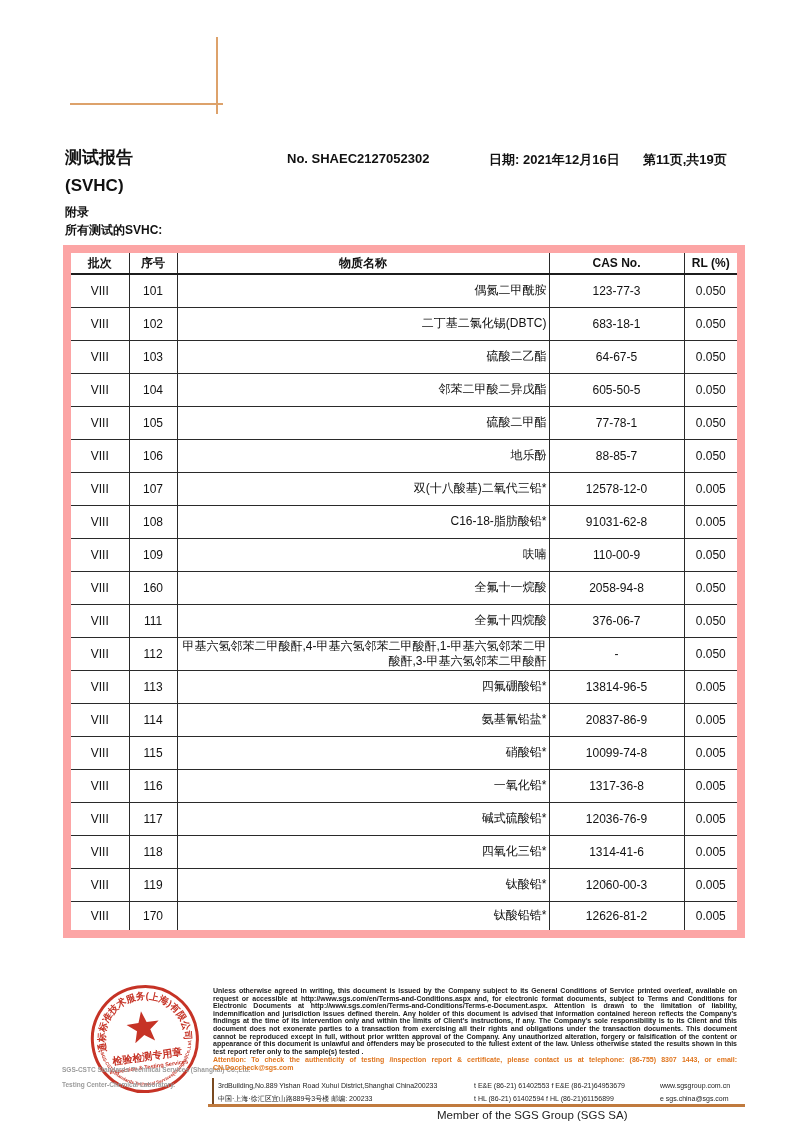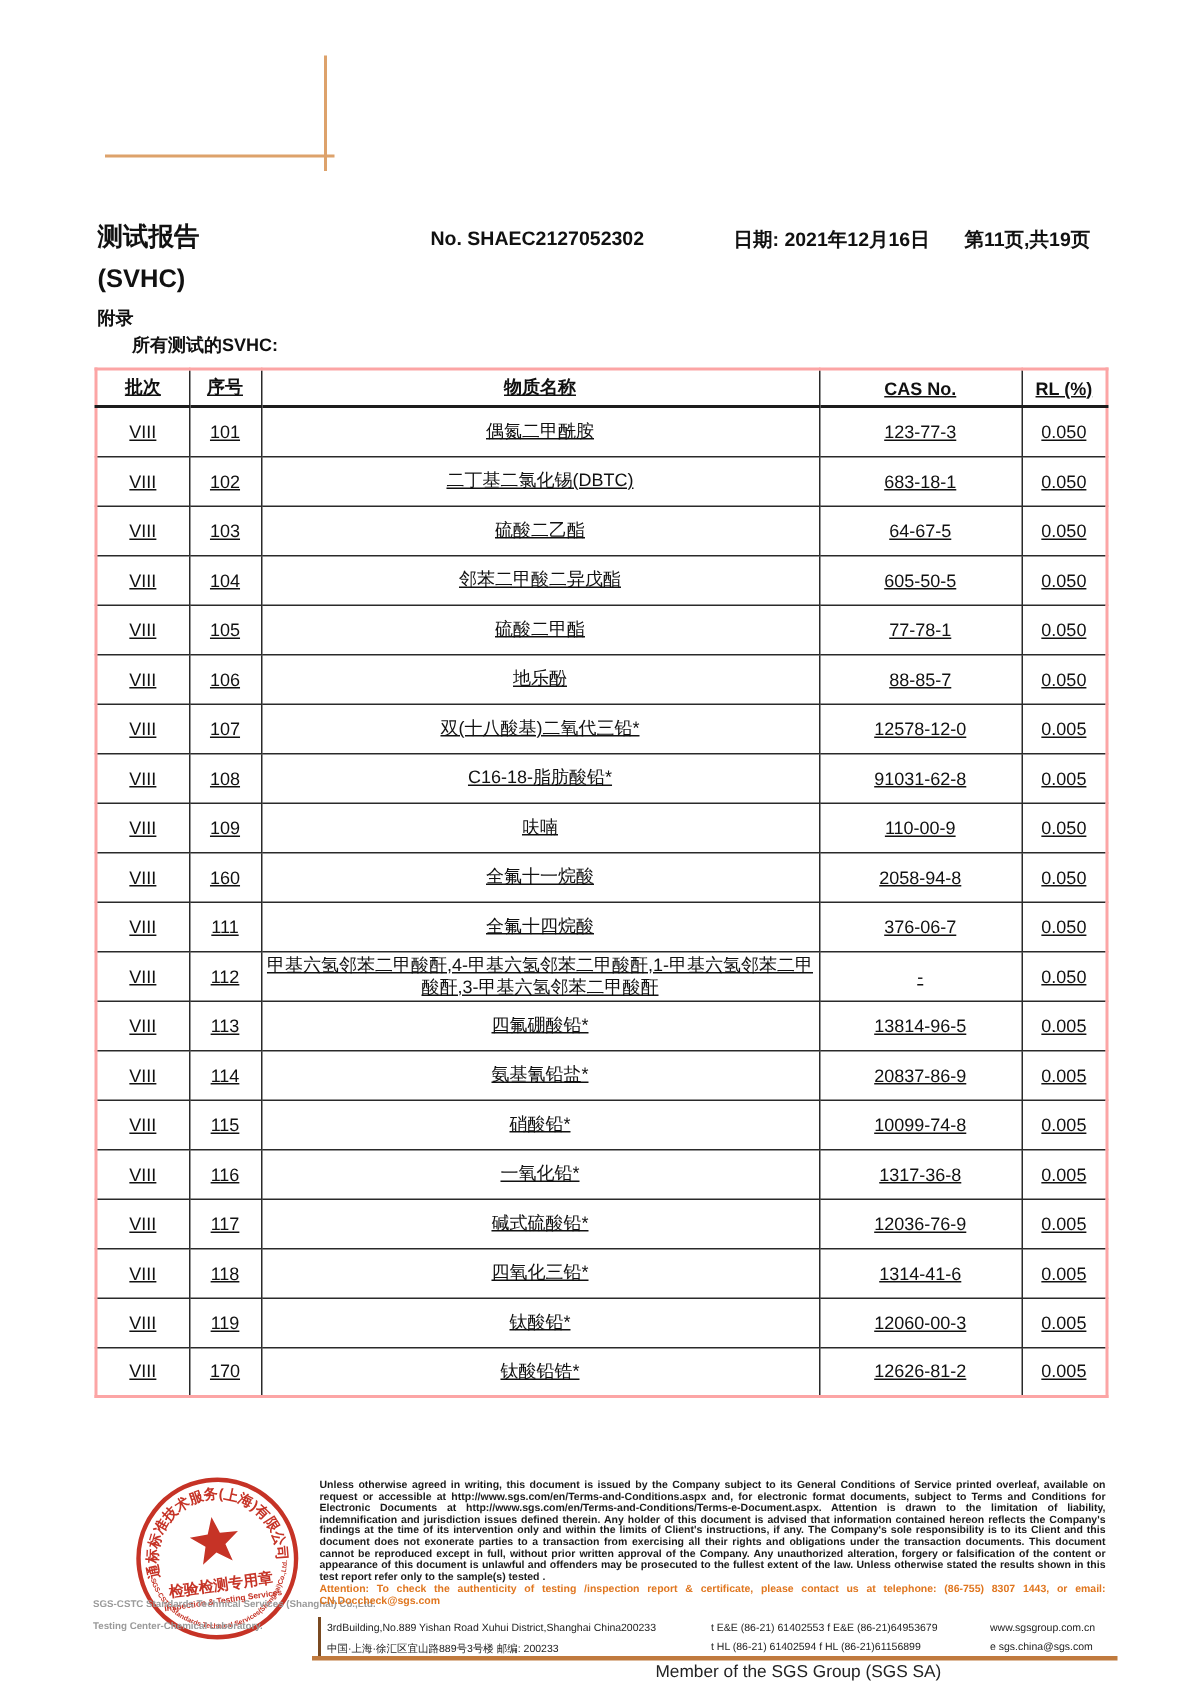--- a/index.html
+++ b/index.html
@@ -11,40 +11,39 @@
   .logo-text {
     position:absolute; left:97px; top:42px; font-size:62px; line-height:60px;
     font-weight:bold; color:#8b8b8b; letter-spacing:-4px;
   }
   .logo-hline { position:absolute; left:70px; top:103px; width:153px; height:2px; background:#dda26b; }
   .logo-vline { position:absolute; left:216px; top:37px; width:2px; height:77px; background:#dda26b; }
   
   .title1 { position:absolute; left:65px; top:146px; font-size:17px; font-weight:bold; }
   .title2 { position:absolute; left:65px; top:176px; font-size:17px; font-weight:bold; }
   .annex  { position:absolute; left:65px; top:204px; font-size:12px; font-weight:bold; }
-  .subtitle { position:absolute; left:65px; top:222px; font-size:12px; font-weight:bold;margin-left:23px; }
+  .subtitle { position:absolute; left:65px; top:222px; font-size:12px; font-weight:bold; }
   .report-no { position:absolute; left:287px; top:151px; font-size:13px; font-weight:bold;text-align:right; }
   .report-date { position:absolute; left:489px; top:151px; font-size:13px; font-weight:bold; }
   .report-page { position:absolute; left:643px; top:151px; font-size:13px; font-weight:bold; }
   
   table.svhc {
     position:absolute; left:63px; top:245px; width:674px;
     border-collapse:collapse; table-layout:fixed;
-    border:2px solid #fca5a5;
-    text-decoration:underline;
+    border:8px solid #fca5a5;
   }
   table.svhc th, table.svhc td {
     border:1px solid #2a2a2a; font-size:12px; vertical-align:middle;
     padding:1px 2px; background:#fff;
   }
   table.svhc thead tr { height:25px; }
   table.svhc tbody tr { height:33px; }
   table.svhc th { font-weight:bold; text-align:center; border-bottom:2px solid #1c1c1c; }
   td.c { text-align:center; }
-  td.l { text-align:center; padding-left:6px; line-height:15px; }
+  td.l { text-align:right; padding-left:6px; line-height:15px; }
   
   .stamp-svg { position:absolute; left:87px; top:981px; transform:rotate(-8deg); }
   .company-gray {
     position:absolute; left:62px; font-size:6.5px; font-weight:bold; color:#9b9b9b;
     white-space:nowrap;
   }
   .cg1 { top:1066px; } .cg2 { top:1081px; }
   .smallprint {
     position:absolute; left:213px; top:987px; width:524px;
     font-size:7px; line-height:7.6px; font-weight:bold; color:#1a1a1a;

